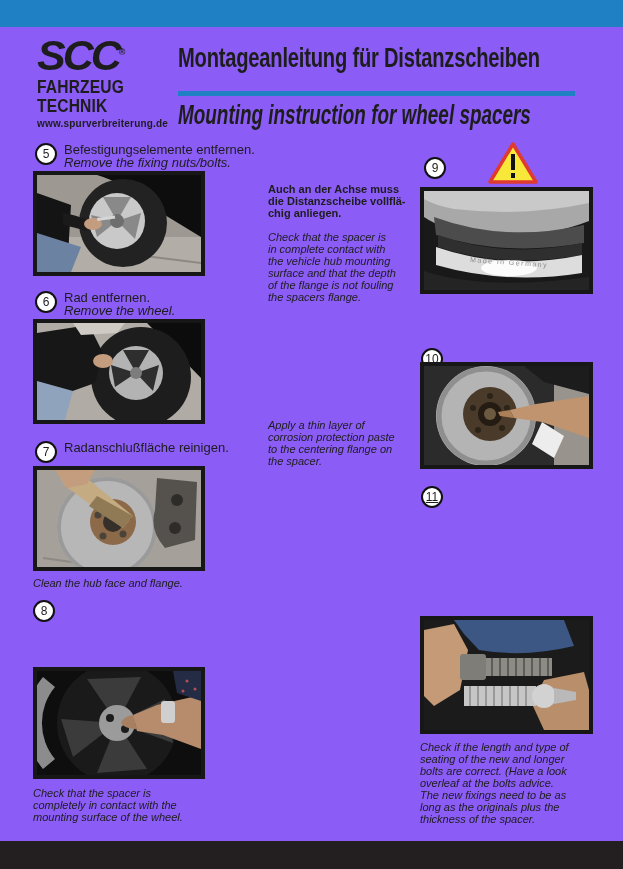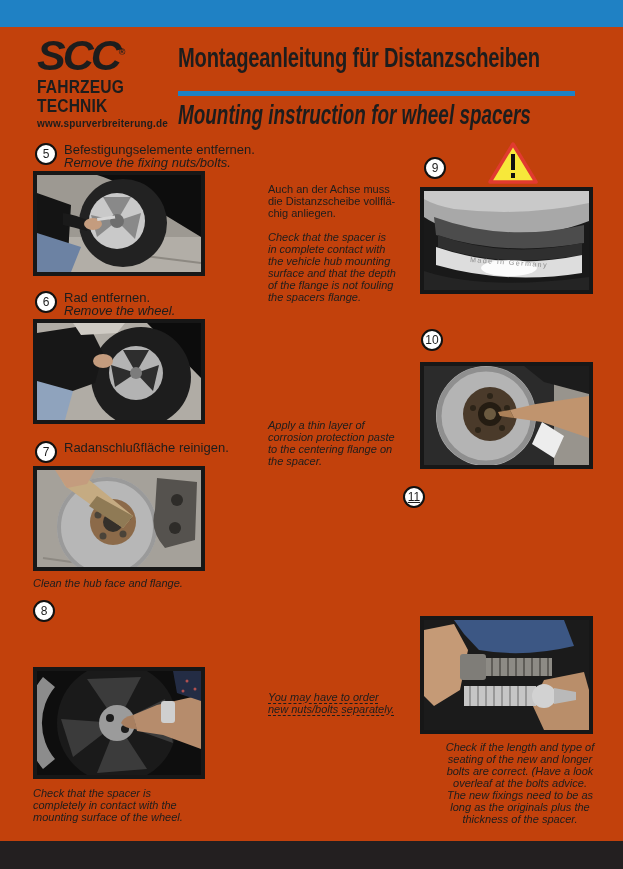--- a/index.html
+++ b/index.html
@@ -1,20 +1,20 @@
 <!DOCTYPE html>
 <html><head>
 <meta charset="utf-8">
 <style>
   * { margin:0; padding:0; box-sizing:border-box; }
   html,body { background:#e8e8e8; }
   body { font-family:"Liberation Sans", sans-serif; }
   .page {
     position:relative; width:623px; height:869px; margin:0 auto;
-    background:#c2410c; overflow:hidden; color:#1d1d1d;
+    background:#8b5cf6; overflow:hidden; color:#1d1d1d;
   }
   .topbar  { position:absolute; left:0; top:0; width:623px; height:27px; background:#1f81c4; }
   .footbar { position:absolute; left:0; top:841px; width:623px; height:28px; background:#231f20; }
 
   
   .logo { position:absolute; left:37px; top:34px; width:130px; }
   .logo-scc { font-size:43px; font-weight:bold; font-style:italic; letter-spacing:-3px; line-height:1; white-space:nowrap; }
   .logo-reg { font-size:9px; font-style:normal; vertical-align:super; letter-spacing:0; }
   .logo-line { font-size:19px; font-weight:bold; line-height:1.02; letter-spacing:0.2px; transform:scaleX(0.82); transform-origin:0 0; white-space:nowrap; }
   .logo-web { font-size:10px; font-weight:bold; margin-top:2px; letter-spacing:0.2px; white-space:nowrap; }
@@ -177,37 +177,35 @@
       <circle cx="150" cy="10" r="1.5" fill="#b05050"></circle>
         <circle cx="158" cy="18" r="1.5" fill="#b05050"></circle>
         <circle cx="146" cy="20" r="1.5" fill="#b05050"></circle>
     </svg>
   </figure>
 
   <div class="t it" style="left:33px; top:787px; width:205px;">Check that the spacer is
 completely in contact with the
 mounting surface of the wheel.</div>
 
-  <div class="t" style="left:268px; top:183px; width:145px;">Auch an der Achse muss
+  <div class="t" style="left:268px; top:183px; width:145px;font-weight:bold;">Auch an der Achse muss
 die Distanzscheibe vollflä-
 chig anliegen.</div>
   <div class="t it" style="left:268px; top:231px; width:145px;">Check that the spacer is
 in complete contact with
 the vehicle hub mounting
 surface and that the depth
 of the flange is not fouling
 the spacers flange.</div>
 
   <div class="t it" style="left:268px; top:419px; width:145px;">Apply a thin layer of
 corrosion protection paste
 to the centering flange on
 the spacer.</div>
 
-  <div class="t und" style="left:268px; top:691px; width:145px;">You may have to order
-new nuts/bolts separately.</div>
 
   <div class="warn">
     <svg width="52" height="44" viewBox="0 0 52 44">
       <path d="M26 3 L49 41 L3 41 Z" fill="#f7e83a" stroke="#e03a30" stroke-width="3.5" stroke-linejoin="round"></path>
       <rect x="24" y="13" width="4" height="16" fill="#111"></rect>
       <rect x="24" y="32" width="4" height="5" fill="#111"></rect>
     </svg>
   </div>
 
   <span class="circle abs" style="left:424px; top:157px;">9</span>
@@ -219,21 +217,21 @@
       <path d="M0 0 H165 V12 Q100 26 30 18 Q10 14 0 8 Z" fill="#c9c9c9"></path>
       <path d="M10 26 Q80 52 160 34 L160 52 Q80 66 12 44 Z" fill="#4c4c4c"></path>
       <path d="M14 44 Q80 68 158 52 L158 64 Q80 78 14 56 Z" fill="#2f2f2f"></path>
       <path d="M12 56 Q82 80 158 64 L158 82 Q82 94 12 74 Z" fill="#dddddd"></path>
       <ellipse cx="85" cy="77" rx="28" ry="8" fill="#ffffff" opacity="0.9"></ellipse>
       <text x="46" y="71" font-size="7" fill="#8a8a8a" letter-spacing="1.5" transform="rotate(4 46 71)">Made in Germany</text>
       <path d="M0 80 Q60 100 165 86 L165 99 H0 Z" fill="#242424"></path>
     </svg>
   </figure>
 
-  <span class="circle abs" style="left:421px; top:329px;">10</span>
+  <span class="circle abs" style="left:421px; top:348px;">10</span>
 
   <figure class="photo" style="left:420px; top:362px;">
     <svg width="165" height="99" viewBox="0 0 165 99">
       <rect width="165" height="99" fill="#2b2b2b"></rect>
       <rect x="130" width="35" height="99" fill="#98948d"></rect>
       <circle cx="62" cy="50" r="50" fill="#b4b4b4"></circle>
       <circle cx="62" cy="50" r="47" fill="none" stroke="#8f8f8f" stroke-width="5"></circle>
       <circle cx="66" cy="48" r="27" fill="#4a3a2a"></circle>
       <circle cx="66" cy="48" r="12" fill="#241c12"></circle>
       <circle cx="66" cy="48" r="6" fill="#6b5a40"></circle>
@@ -244,21 +242,21 @@
           <circle cx="54" cy="64" r="3"></circle>
           <circle cx="49" cy="42" r="3"></circle>
       </g>
       <path d="M100 0 H165 V28 L120 16 Z" fill="#1c1c1c"></path>
       <path d="M165 30 L112 38 L86 44 L90 52 L118 56 L165 72 Z" fill="#c0946e"></path>
       <path d="M86 44 L74 46 L76 50 L90 52 Z" fill="#ab8058"></path>
       <path d="M118 56 L140 70 L130 92 L108 78 Z" fill="#ededed"></path>
     </svg>
   </figure>
 
-  <span class="circle abs" style="left:403px; top:486px;text-decoration:underline;">11</span>
+  <span class="circle abs" style="left:421px; top:486px;text-decoration:underline;">11</span>
 
   <figure class="photo" style="left:420px; top:616px;">
     <svg width="165" height="110" viewBox="0 0 165 110">
       <rect width="165" height="110" fill="#1b1b1b"></rect>
       <path d="M30 0 H140 L150 26 Q100 38 55 30 L40 14 Z" fill="#3c5784"></path>
       <path d="M0 10 L30 4 L44 30 L36 70 L10 86 L0 76 Z" fill="#c59a76"></path>
       <path d="M120 60 L160 52 L165 70 L165 110 L120 110 L108 84 Z" fill="#b98e6a"></path>
       <rect x="36" y="34" width="26" height="26" rx="3" fill="#7f7d78"></rect>
       <rect x="62" y="38" width="66" height="18" fill="#8d8b85"></rect>
       <g stroke="#5f5d58" stroke-width="2">
@@ -280,21 +278,21 @@
           <line x1="78" y1="66" x2="78" y2="86"></line>
           <line x1="86" y1="66" x2="86" y2="86"></line>
           <line x1="94" y1="66" x2="94" y2="86"></line>
           <line x1="102" y1="66" x2="102" y2="86"></line>
       </g>
       <circle cx="120" cy="76" r="12" fill="#d2d2d2"></circle>
       <path d="M130 68 L152 72 L152 80 L130 84 Z" fill="#b9b9b9"></path>
     </svg>
   </figure>
 
-  <div class="t it" style="left:420px; top:741px; width:200px; line-height:12px;text-align:center;">Check if the length and type of
+  <div class="t it" style="left:420px; top:741px; width:200px; line-height:12px;">Check if the length and type of
 seating of the new and longer
 bolts are correct. (Have a look
 overleaf  at the bolts advice.
 The new fixings need to be as
 long as the originals plus the
 thickness of the spacer.</div>
 
   <div class="footbar"></div>
 
 </div>

